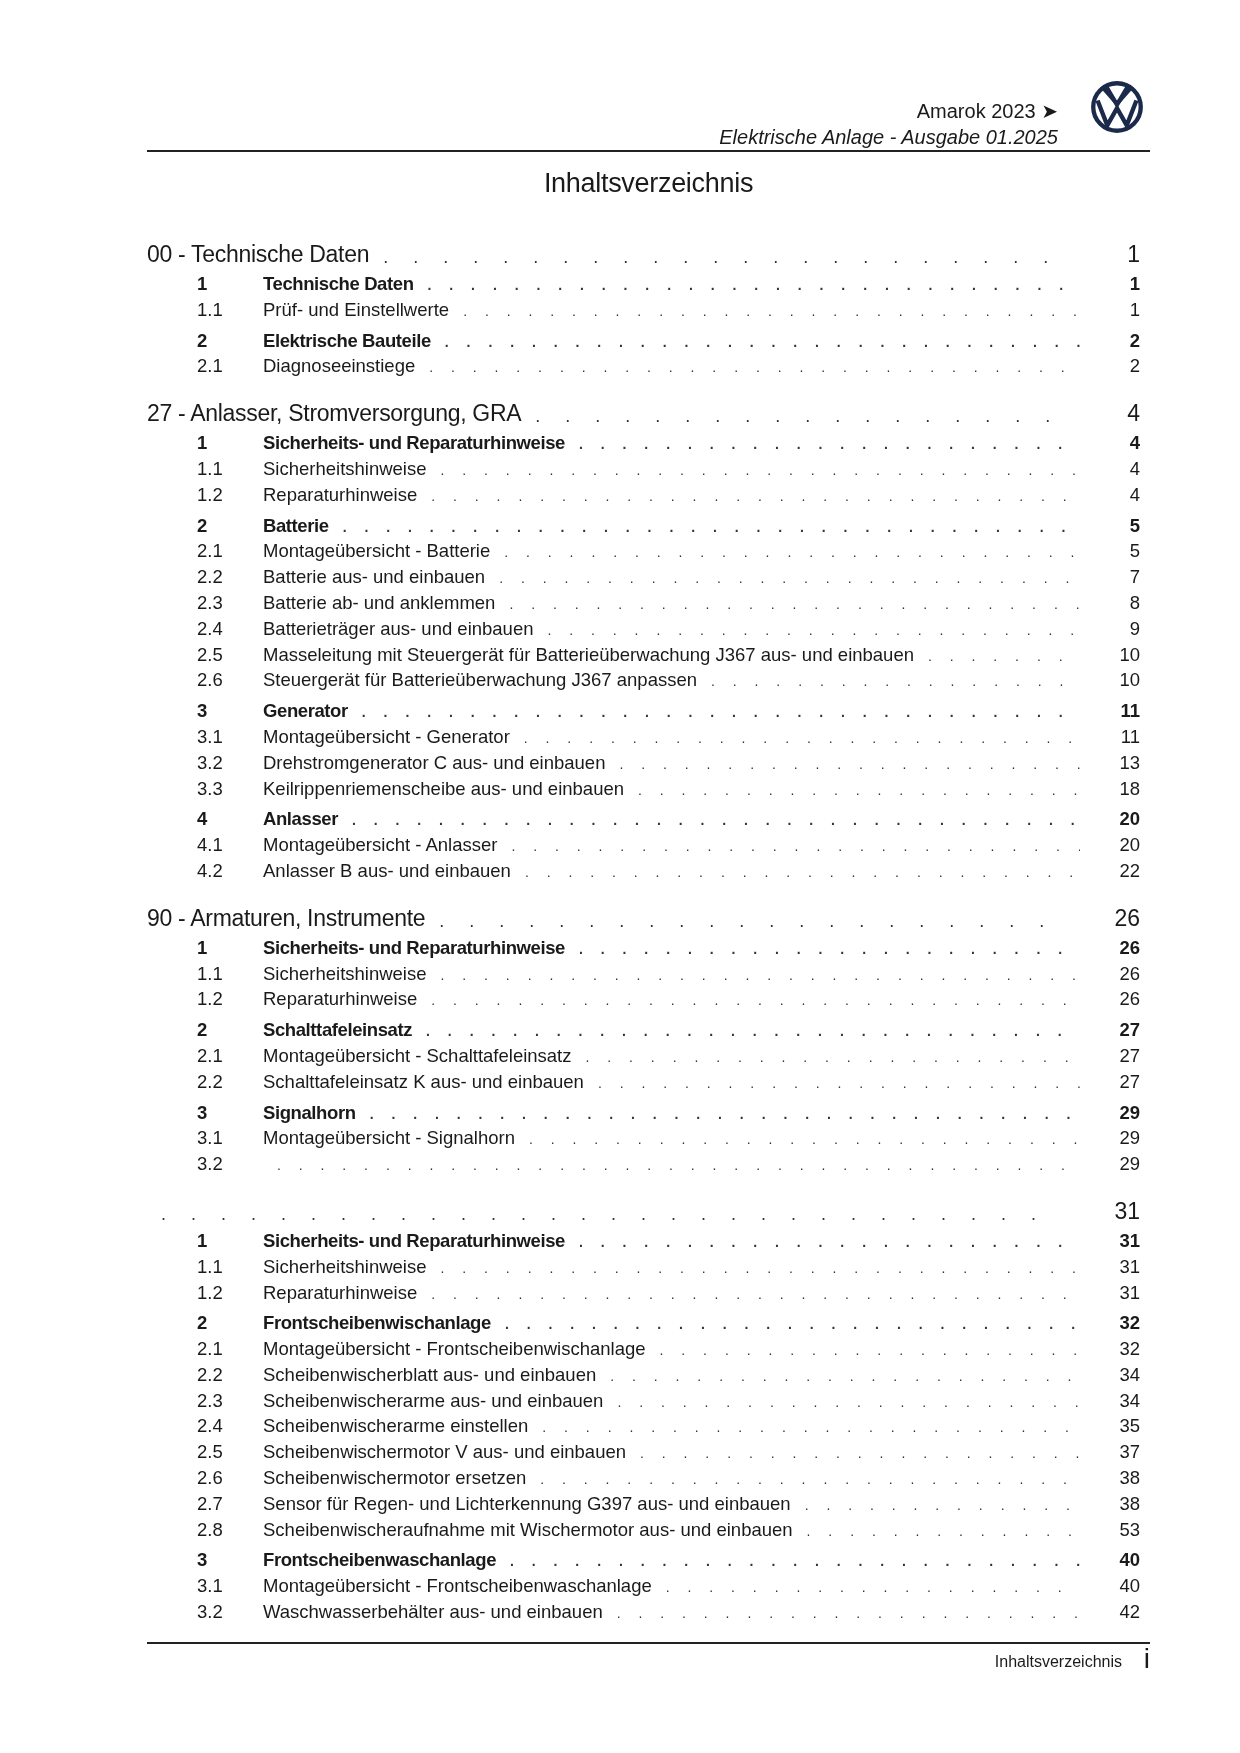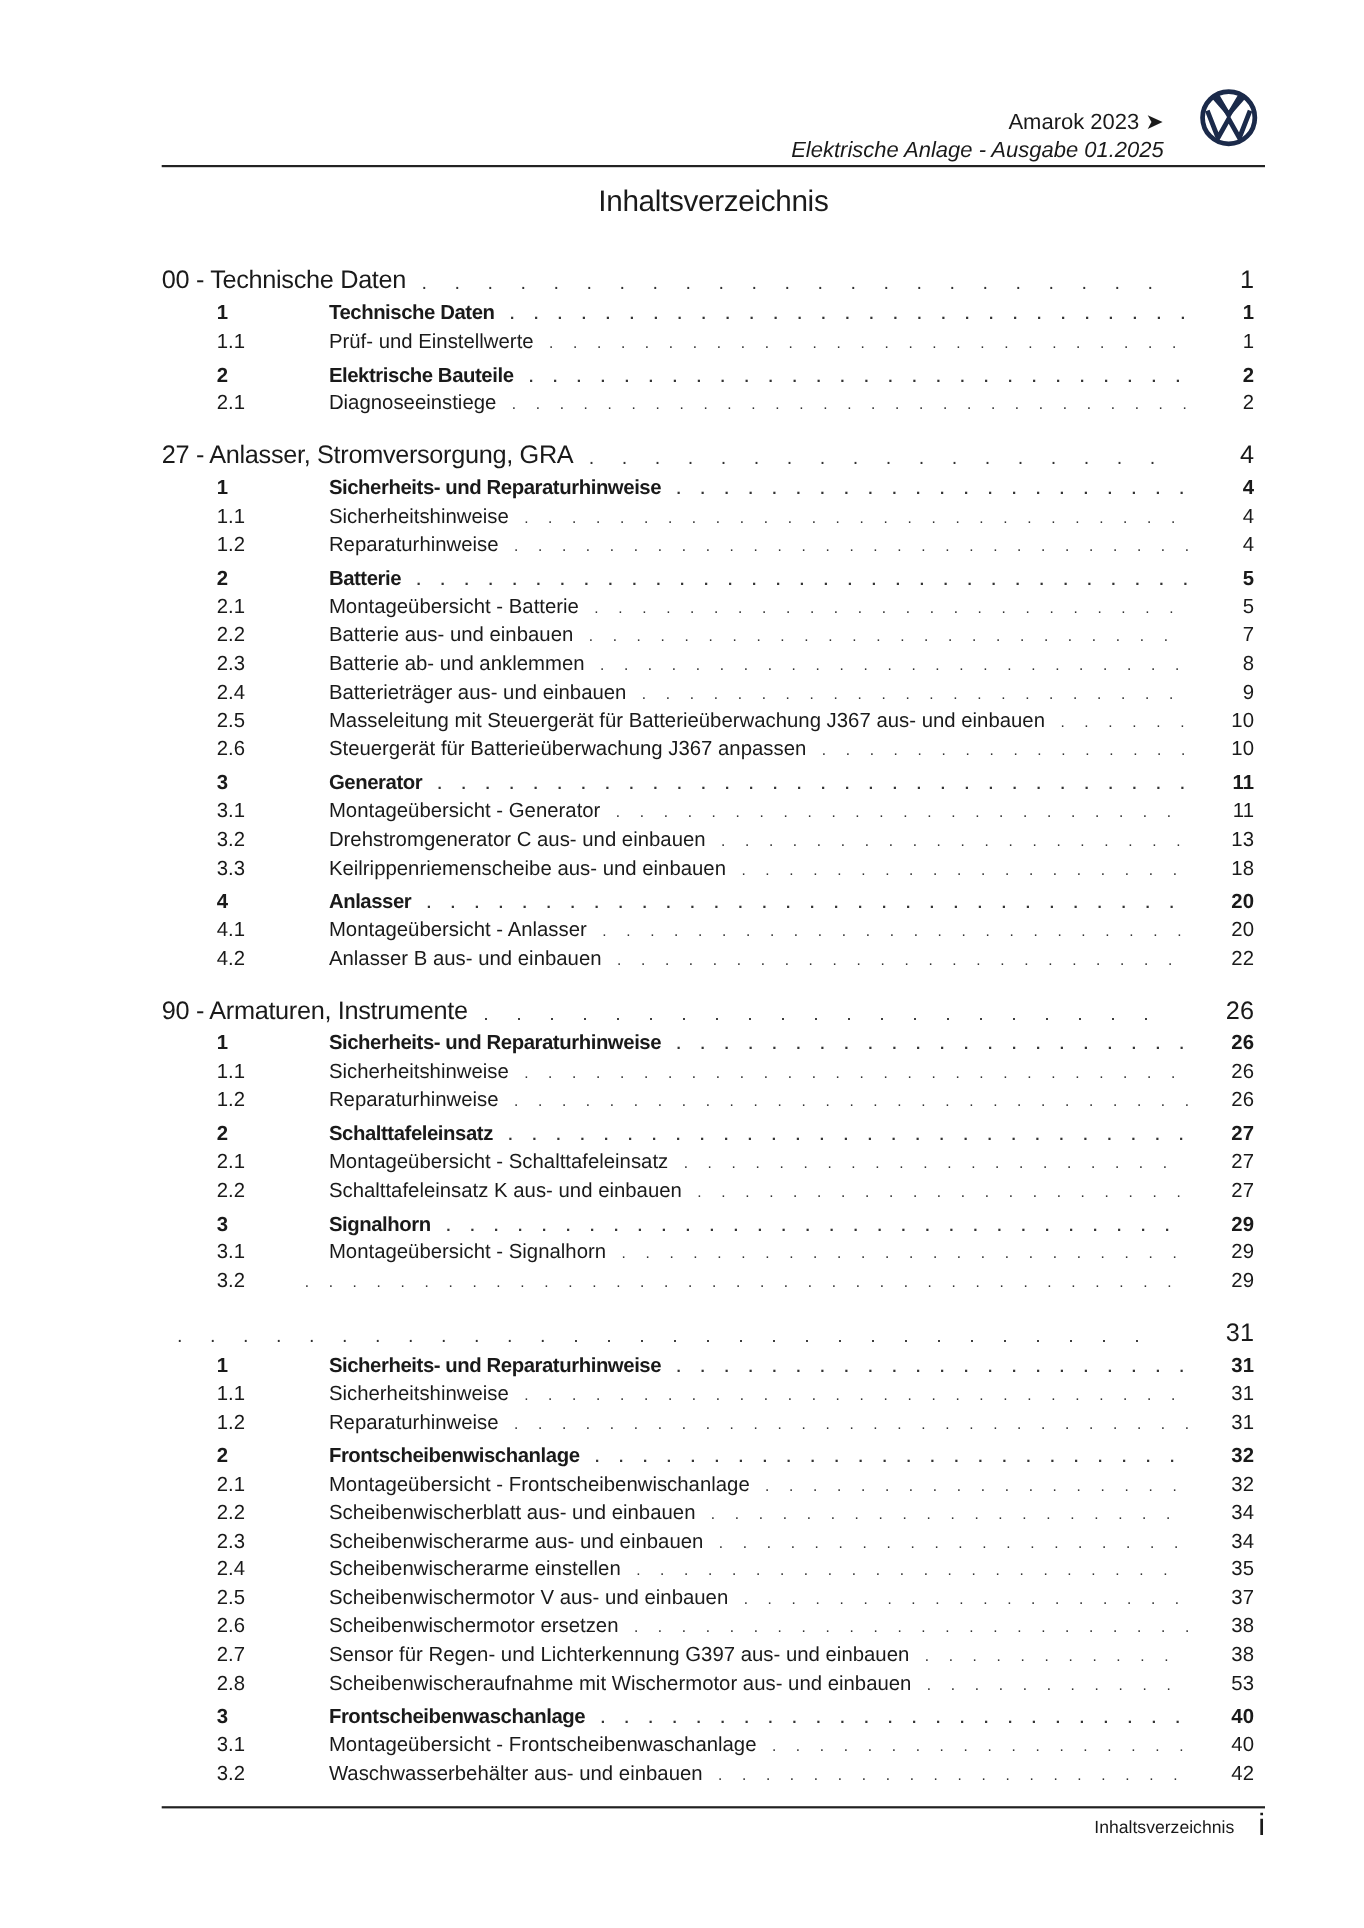--- a/index.html
+++ b/index.html
@@ -13,21 +13,21 @@
   #rule-top { top: 150px; }
   #rule-bottom { top: 1642px; }
   .title { position: absolute; left: 147px; width: 1003px; top: 166px; text-align: center; font-size: 27px; line-height: 34px; letter-spacing: -0.3px; }
   .toc { position: absolute; left: 147px; top: 236px; width: 1003px; }
   .chapter { margin-bottom: 14px; }
   .chapter-row { display: flex; align-items: flex-end; height: 32px; font-size: 23px; }
   .chapter-title { white-space: nowrap; letter-spacing: -0.3px; }
   .group { margin-top: 5px; }
   .row { display: flex; align-items: baseline; height: 25.8px; font-size: 18.5px; }
   .num { width: 116px; flex: none; padding-left: 50px; box-sizing: border-box; }
-  .label { white-space: nowrap; margin-left: 36px; }
+  .label { white-space: nowrap; }
   .bold .label, .bold .num { font-weight: bold; letter-spacing: -0.4px; }
   .dots { flex: 1; overflow: hidden; white-space: nowrap; margin: 0 14px 0 14px; letter-spacing: 7px; color: #333; font-size: 14px; }
   .chapter-row .dots { margin-right: 40px; font-size: 18px; letter-spacing: 10px; }
   .bold .dots { font-weight: bold; }
   .page { width: 46px; text-align: right; flex: none; margin-right: 10px; }
   .chapter-row .page { font-size: 23px; }
   .bold .page { font-weight: bold; }
   .footer-text { position: absolute; right: 118px; top: 1652px; font-size: 16px; line-height: 20px; }
   .footer-page { position: absolute; right: 90px; top: 1644px; font-size: 28px; line-height: 30px; }
 </style>

